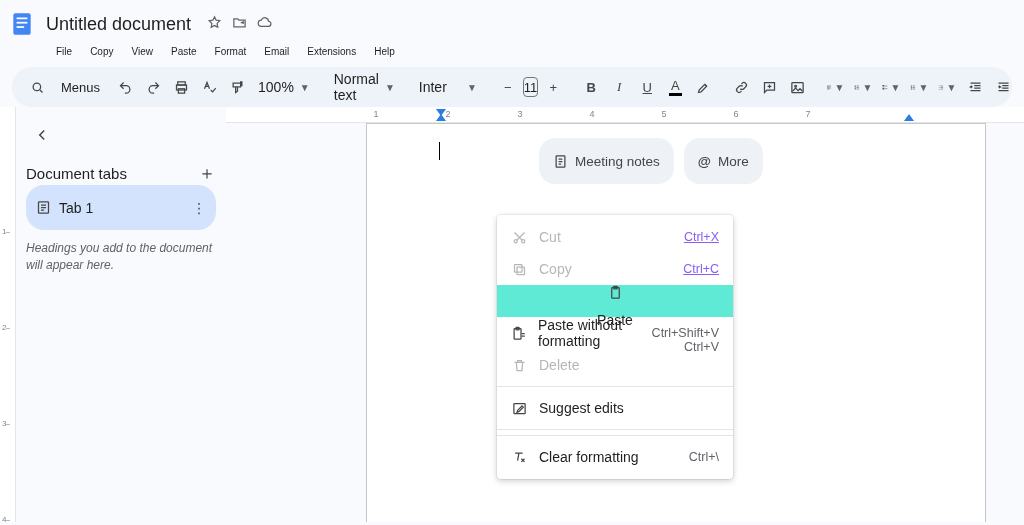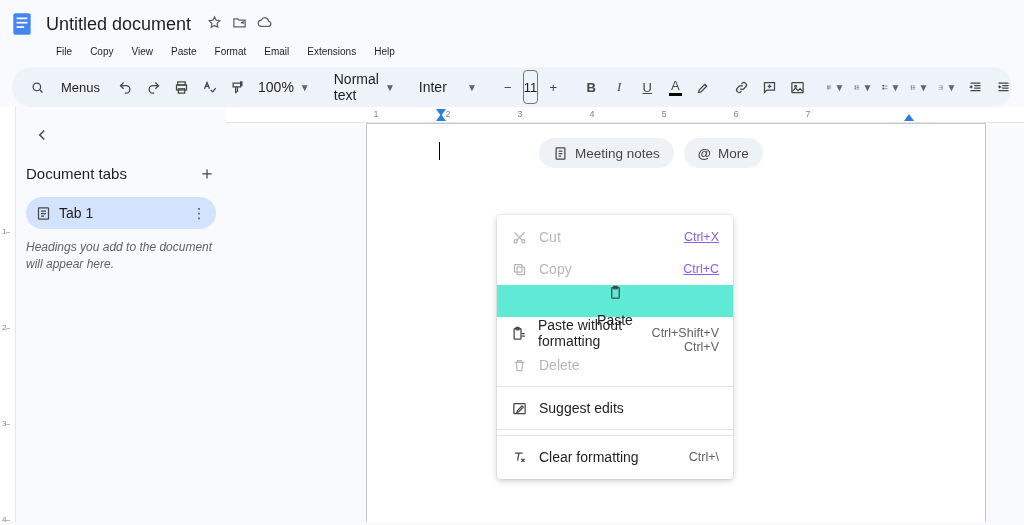--- a/index.html
+++ b/index.html
@@ -82,21 +82,21 @@
     padding: 0 4px;
   }
   .tsep { width: 1px; height: 20px; background: #c7c7c7; margin: 0 4px; }
   .menus-btn {
     display: flex; align-items: center; gap: 16px;
     padding: 0 10px; border-radius: 16px; height: 30px;
     cursor: pointer;
   }
   .tlabel { font-size: 14px; padding: 0 6px; display: flex; align-items: center; gap: 6px; cursor: pointer; }
   .font-size-box {
-    width: 26px; height: 34px;
+    width: 26px; height: 20px;
     border: 1px solid #747775;
     border-radius: 4px;
     text-align: center;
     font-size: 13px;
     display: flex; align-items: center; justify-content: center;
   }
   .caret { font-size: 10px; color: var(--text-dim); }
 
   
   .body-row { display: flex; height: calc(100% - 110px); }
@@ -122,24 +122,23 @@
     display: flex; align-items: center; justify-content: center;
     cursor: pointer;
     color: #444746;
   }
   .sb-head {
     display: flex; justify-content: space-between; align-items: center;
     margin-top: 10px; font-size: 15px; font-weight: 500;
   }
   .sb-add { font-size: 18px; cursor: pointer; color: #444746; }
   .sb-tab {
-    margin-top: 12px;
     background: var(--tab-active);
     border-radius: 18px;
-    height: 32px;
+    height: 45px;
     display: flex; align-items: center;
     padding: 0 10px;
     gap: 8px;
     font-size: 14px; font-weight: 500;
   }
   .sb-tab .more { margin-left: auto; cursor: pointer; color: #444746; }
   .sb-hint {
     margin-top: 10px;
     font-size: 12px;
     font-style: italic;
@@ -188,21 +187,21 @@
     background: #000;
   }
   .chips {
     position: absolute;
     top: 14px; left: 172px;
     display: flex; gap: 10px;
   }
   .chip {
     background: var(--chip);
     border-radius: 16px;
-    height: 30px;
+    height: 46px;
     padding: 0 14px;
     display: flex; align-items: center;
     gap: 7px;
     font-size: 13.5px;
     color: #444746;
     cursor: pointer;
   }
 
   
   .ctxmenu {

